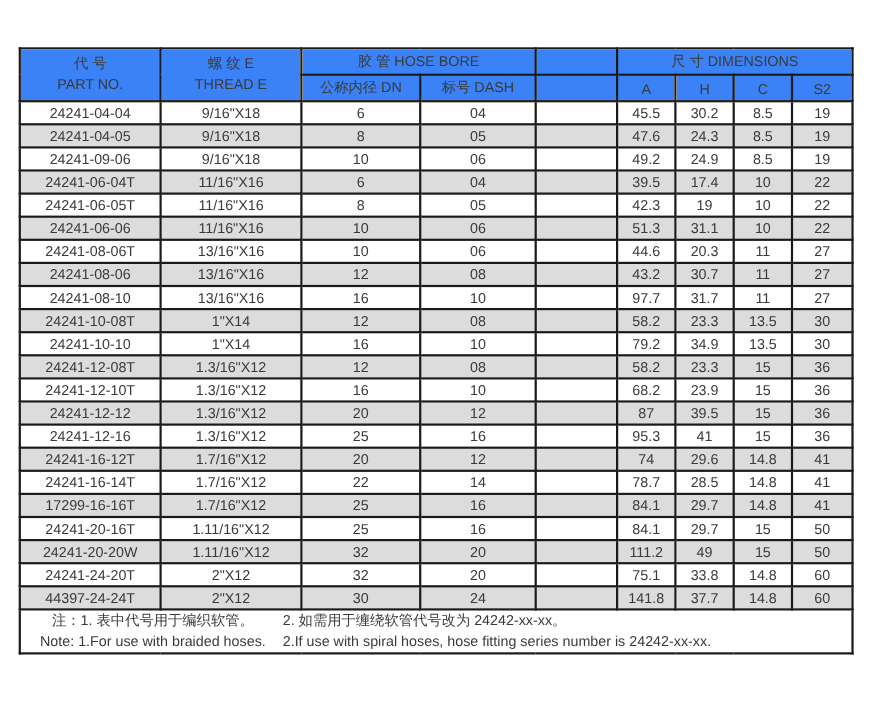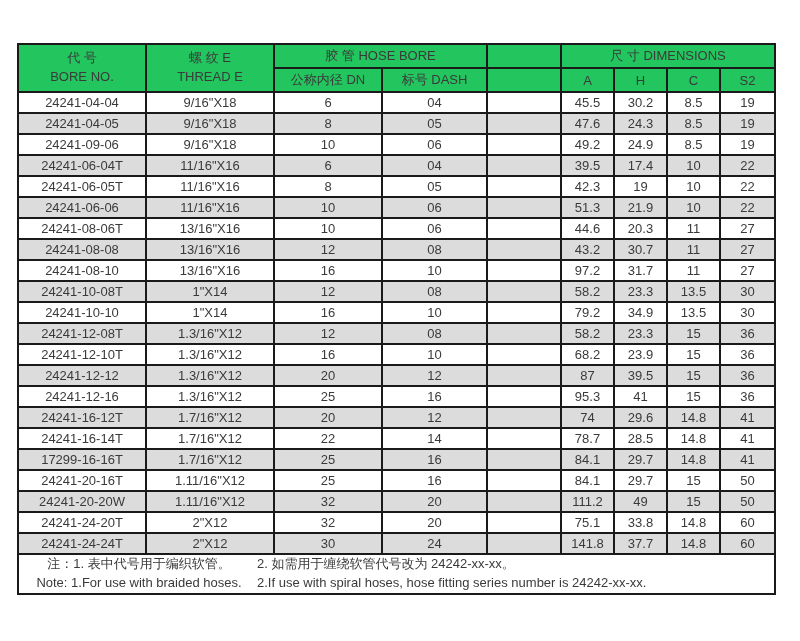--- a/index.html
+++ b/index.html
@@ -30,21 +30,21 @@
   table.spec th, table.spec td {
     border: 2px solid #1a1a1a;
     text-align: center;
     vertical-align: middle;
     padding: 0 2px;
     font-weight: normal;
     white-space: nowrap;
     overflow: hidden;
   }
   table.spec thead th {
-    background: #22c55e;
+    background: #3b82f6;
     height: 22px;
     font-size: 13px;
     margin-top: 24px;
   }
   table.spec tbody tr { height: 21px; }
   table.spec tbody tr:nth-child(even) td { background: #dcdcdc; }
   table.spec tbody tr:nth-child(odd) td { background: #ffffff; }
   .hdr-two-line { line-height: 1.45; }
   td.note-cell {
     text-align: left;
@@ -77,21 +77,21 @@
         <col style="width:53px">
       <col style="width:53px">
         <col style="width:53px">
         <col style="width:55px">
     </colgroup>
     <thead>
       <tr>
         <th rowspan="2">
           <div class="hdr-two-line">
             <div>代  号</div>
-            <div>BORE NO.</div>
+            <div>PART NO.</div>
           </div>
         </th>
         <th rowspan="2">
           <div class="hdr-two-line">
             <div>螺  纹 E</div>
             <div>THREAD E</div>
           </div>
         </th>
         <th colspan="2">胶  管  HOSE BORE</th>
         <th></th>
@@ -163,53 +163,53 @@
     <td>10</td>
     <td>22</td>
   </tr>
         <tr>
     <td>24241-06-06</td>
     <td>11/16"X16</td>
     <td>10</td>
     <td>06</td>
     <td></td>
     <td>51.3</td>
-    <td>21.9</td>
+    <td>31.1</td>
     <td>10</td>
     <td>22</td>
   </tr>
         <tr>
     <td>24241-08-06T</td>
     <td>13/16"X16</td>
     <td>10</td>
     <td>06</td>
     <td></td>
     <td>44.6</td>
     <td>20.3</td>
     <td>11</td>
     <td>27</td>
   </tr>
         <tr>
-    <td>24241-08-08</td>
+    <td>24241-08-06</td>
     <td>13/16"X16</td>
     <td>12</td>
     <td>08</td>
     <td></td>
     <td>43.2</td>
     <td>30.7</td>
     <td>11</td>
     <td>27</td>
   </tr>
         <tr>
     <td>24241-08-10</td>
     <td>13/16"X16</td>
     <td>16</td>
     <td>10</td>
     <td></td>
-    <td>97.2</td>
+    <td>97.7</td>
     <td>31.7</td>
     <td>11</td>
     <td>27</td>
   </tr>
         <tr>
     <td>24241-10-08T</td>
     <td>1"X14</td>
     <td>12</td>
     <td>08</td>
     <td></td>
@@ -333,21 +333,21 @@
     <td>2"X12</td>
     <td>32</td>
     <td>20</td>
     <td></td>
     <td>75.1</td>
     <td>33.8</td>
     <td>14.8</td>
     <td>60</td>
   </tr>
         <tr>
-    <td>24241-24-24T</td>
+    <td>44397-24-24T</td>
     <td>2"X12</td>
     <td>30</td>
     <td>24</td>
     <td></td>
     <td>141.8</td>
     <td>37.7</td>
     <td>14.8</td>
     <td>60</td>
   </tr>
       </tbody>

